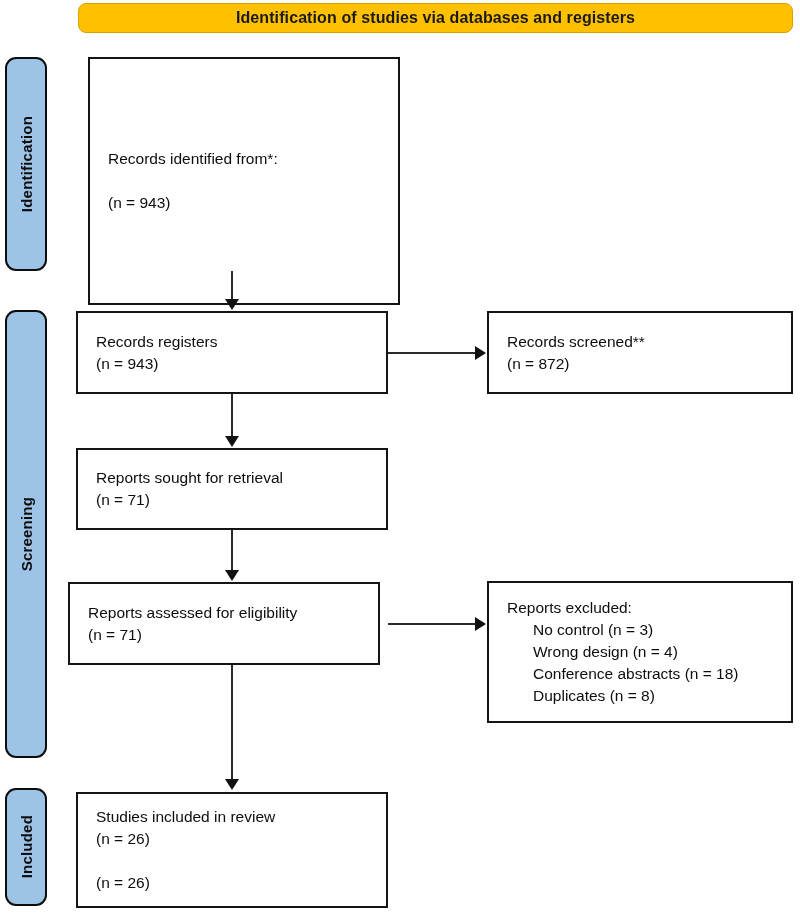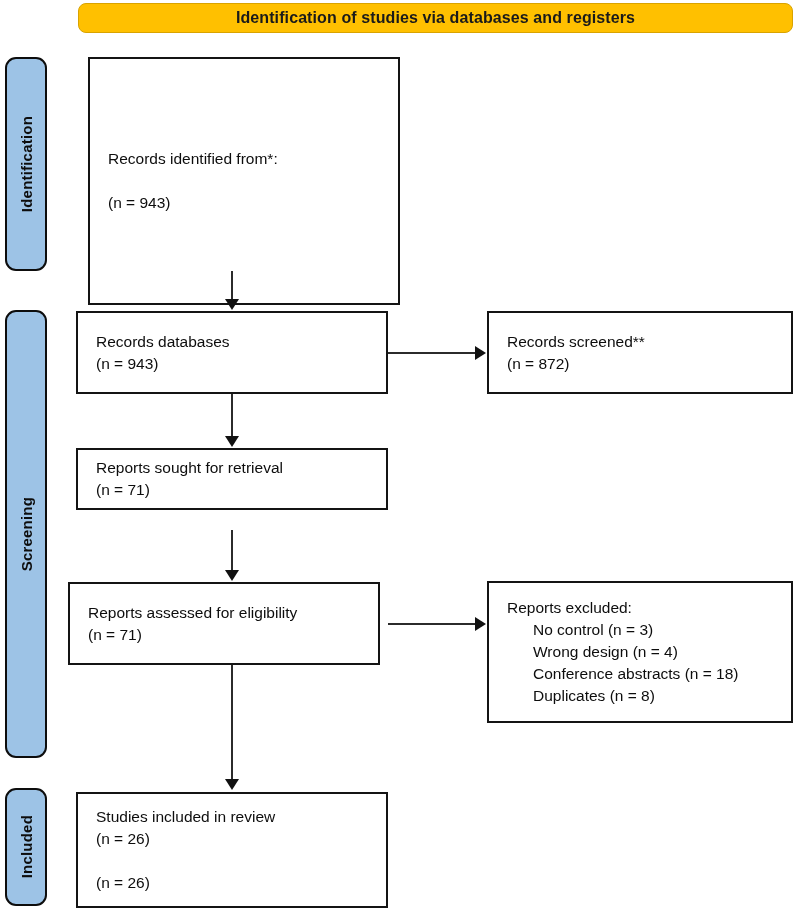--- a/index.html
+++ b/index.html
@@ -144,34 +144,34 @@
   </div>
 
   <div class="box" style="left:76px; top:57px; width:312px; height:248px;margin-left:12px;">
     <div class="box-text"><span>Records identified from*:</span><br><br><span>(n = 943)</span></div>
   </div>
 
   <div class="conn v-line" style="left:231px; top:271px; height:29px;"></div>
   <div class="arrow-down" style="left:225px; top:299px;"></div>
 
   <div class="box" style="left:76px; top:311px; width:312px; height:83px;">
-    <div class="box-text"><span>Records databases</span><br><span>(n = 943)</span></div>
+    <div class="box-text"><span>Records registers</span><br><span>(n = 943)</span></div>
   </div>
 
   <div class="conn h-line" style="left:388px; top:352px; width:88px;"></div>
   <div class="arrow-right" style="left:475px; top:346px;"></div>
 
   <div class="box" style="left:487px; top:311px; width:306px; height:83px;">
     <div class="box-text"><span>Records screened**</span><br><span>(n = 872)</span></div>
   </div>
 
   <div class="conn v-line" style="left:231px; top:394px; height:43px;"></div>
   <div class="arrow-down" style="left:225px; top:436px;"></div>
 
-  <div class="box" style="left:76px; top:448px; width:312px; height:62px;">
+  <div class="box" style="left:76px; top:448px; width:312px; height:82px;">
     <div class="box-text"><span>Reports sought for retrieval</span><br><span>(n = 71)</span></div>
   </div>
 
   <div class="conn v-line" style="left:231px; top:530px; height:41px;"></div>
   <div class="arrow-down" style="left:225px; top:570px;"></div>
 
   <div class="box" style="left:68px; top:582px; width:312px; height:83px;">
     <div class="box-text"><span>Reports assessed for eligibility</span><br><span>(n = 71)</span></div>
   </div>
 

